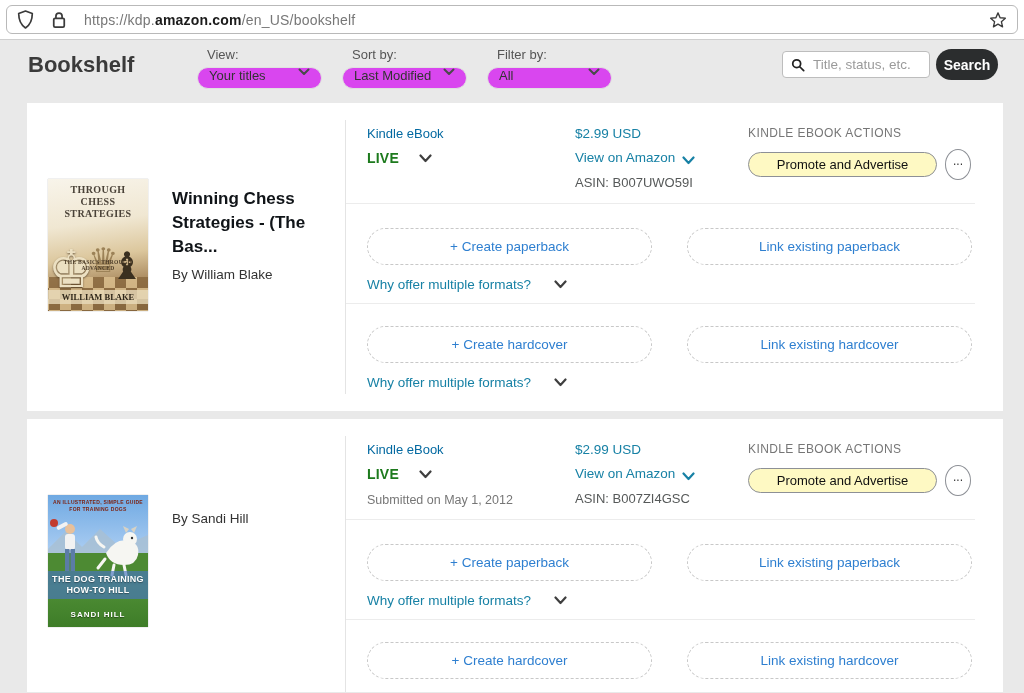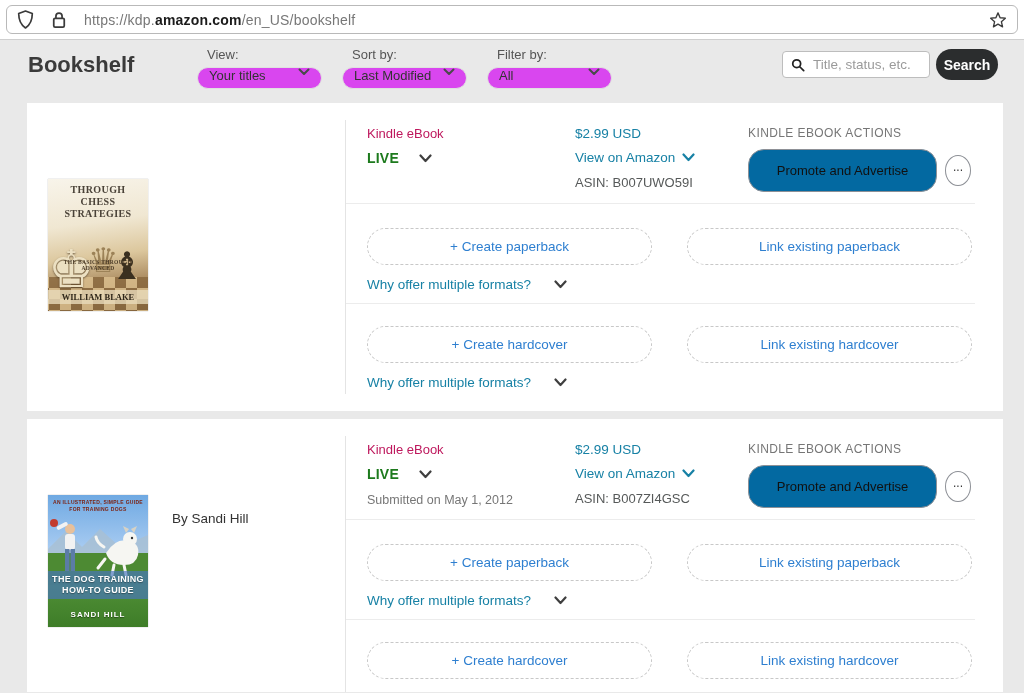--- a/index.html
+++ b/index.html
@@ -54,31 +54,31 @@
   .book-title{ font-size:17px; font-weight:700; color:#101418; line-height:24px; margin:0; }
   .book-author{ font-size:13.5px; color:#333; margin-top:8px; }
 
   .right-col{ position:absolute; left:319px; right:0; top:0; bottom:0; }
   .row{ margin-right:28px; padding-left:21px; padding-right:3px; }
   .row-info{ height:101px; border-bottom:1px solid #ececec; padding-top:23px; display:flex; }
   .row-fmt{ height:100px; border-bottom:1px solid #ececec; padding-top:24px; }
   .row-fmt.last{ border-bottom:none; padding-top:22px; }
 
   .colA{ width:208px; } .colB{ width:173px; } .colC{ flex:1; }
-  .fmt-name{ font-size:13px; color:#be185d; }
+  .fmt-name{ font-size:13px; color:#0369a1; }
   .status-line{ margin-top:9px; display:flex; align-items:center; gap:20px; cursor:pointer; }
   .status-live{ font-size:14px; font-weight:700; color:#1d7a1d; letter-spacing:.2px; }
   .submitted{ margin-top:11px; font-size:12.5px; color:#767676; }
   .price{ font-size:13.5px; color:#1781a5; cursor:pointer; }
-  .view-line{ margin-top:9px; display:flex; align-items:center; gap:7px; cursor:pointer; }
+  .view-line{ margin-top:9px; display:flex; align-items:flex-end; gap:7px; cursor:pointer; }
   .view-link{ font-size:13.5px; color:#1781a5; }
   .asin{ margin-top:10px; font-size:13px; color:#565959; }
   .actions-h{ font-size:12px; color:#767676; letter-spacing:.4px; }
   .actions-row{ margin-top:9px; display:flex; align-items:center; gap:8px; }
-  .promote-btn{ width:189px; height:43px; background:#0369a1; border:1px solid #8d9096; border-radius:16px;
+  .promote-btn{ width:189px; height:25px; background:#fef9c3; border:1px solid #8d9096; border-radius:16px;
     font-size:13px; color:#111; font-family:"Liberation Sans", sans-serif; cursor:pointer; }
   .more-btn{ width:26px; height:31px; background:#fff; border:1px solid #8d9096; border-radius:50%;
     font-size:12px; color:#333; line-height:10px; padding-bottom:8px; cursor:pointer; }
 
   .fmt-buttons{ display:flex; gap:35px; }
   .dash-btn{ flex:1; height:37px; background:#fff; border:1px dashed #c8c8c8; border-radius:19px;
     font-size:13.5px; color:#2e7fd0; font-family:"Liberation Sans", sans-serif; cursor:pointer; }
   .why-line{ margin-top:12px; display:flex; align-items:center; gap:23px; cursor:pointer; width:max-content; }
   .why-link{ font-size:13.5px; color:#1781a5; }
 
@@ -193,20 +193,24 @@
   <div class="card card-1">
     <div class="left-col">
       <div class="cover cover-chess">
         <div class="chess-title">THROUGH CHESS STRATEGIES</div>
         <span class="piece piece-queen">♛</span>
         <div class="chess-board"></div>
         <span class="piece piece-king">♚</span>
         <span class="piece piece-bishop">♝</span>
         <div class="chess-sub">THE BASICS THROUGH ADVANCED</div>
         <div class="chess-author">WILLIAM BLAKE</div>
+      </div>
+      <div class="title-block">
+        <h3 class="book-title">Winning Chess Strategies - (The Bas...</h3>
+        <div class="book-author">By William Blake</div>
       </div>
     </div>
 
     <div class="right-col">
       <div class="row row-info">
         <div class="colA">
           <div class="fmt-name">Kindle eBook</div>
           <div class="status-line">
             <span class="status-live">LIVE</span>
             <span style="display:flex;">
@@ -283,21 +287,21 @@
           <rect x="8" y="12" width="12" height="4" rx="2" transform="rotate(-28 8 12)" fill="#f2f2f2"></rect>
           <circle cx="6" cy="8" r="4" fill="#c23b2e"></circle>
           <path d="M58 38 q10 -16 24 -12 q10 3 8 14 q-2 10 -14 10 q-14 0 -18 -12" fill="#f6f6f2"></path>
           <circle cx="82" cy="24" r="7" fill="#f6f6f2"></circle>
           <path d="M78 18 l-3 -7 l6 3 z" fill="#d8d2c4"></path>
           <path d="M86 18 l3 -7 l-6 3 z" fill="#d8d2c4"></path>
           <circle cx="84" cy="23" r="1.2" fill="#333"></circle>
           <path d="M57 44 l-7 9 M66 50 l-2 10 M76 50 l2 10" stroke="#f6f6f2" stroke-width="3" stroke-linecap="round" fill="none"></path>
           <path d="M56 32 q-7 -4 -8 -10" stroke="#f6f6f2" stroke-width="3" stroke-linecap="round" fill="none"></path>
         </svg>
-        <div class="dog-banner">THE DOG TRAINING HOW-TO GUIDE</div>
+        <div class="dog-banner">THE DOG TRAINING HOW-TO HILL</div>
         <div class="dog-author">SANDI HILL</div>
       </div>
       <div class="title-block">
         <div class="book-author">By Sandi Hill</div>
       </div>
     </div>
 
     <div class="right-col">
       <div class="row row-info">
         <div class="colA">

